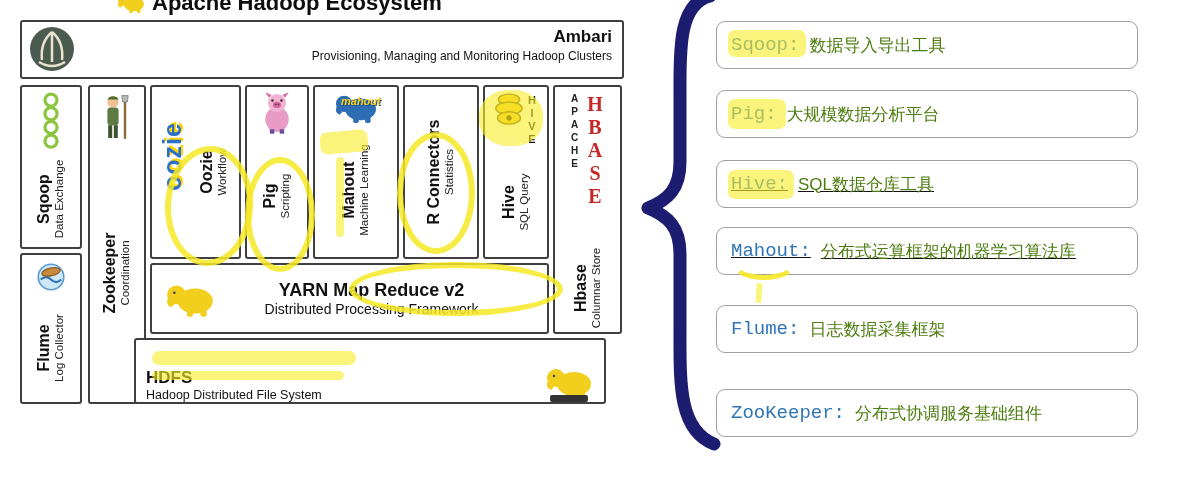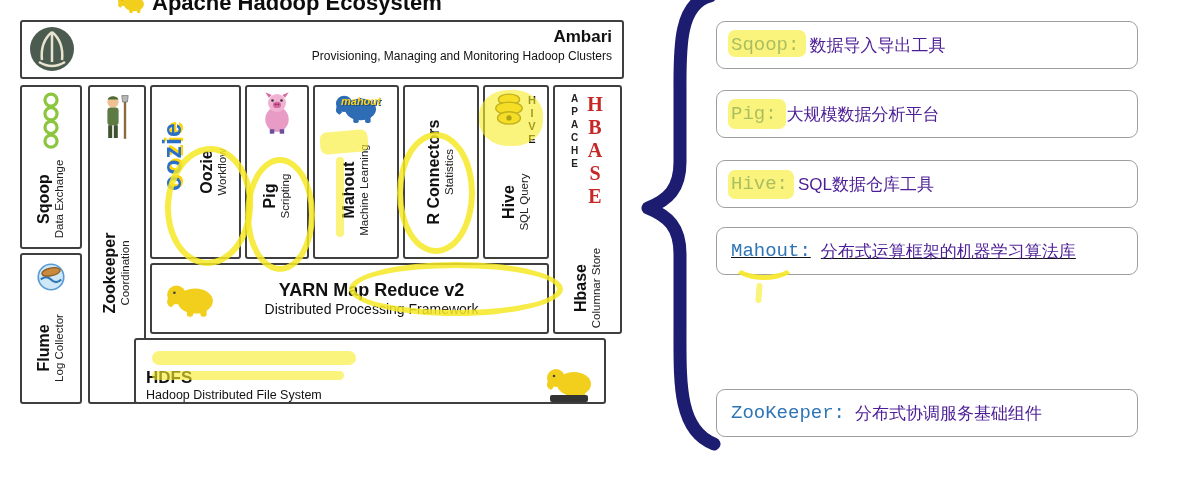--- a/index.html
+++ b/index.html
@@ -69,22 +69,22 @@
   .hdfs-icon{margin-left:auto;margin-right:10px;display:flex;flex-direction:column;align-items:center;}
   .hdfs-ribbon{width:38px;height:7px;background:#333;border-radius:2px;margin-top:-4px;}
 
   
   .brace{position:absolute;left:628px;top:-6px;}
 
   
   .rrow{position:absolute;left:716px;width:422px;height:48px;border:1.5px solid #9f9f9f;border-radius:9px;
         background:#fff;display:flex;align-items:center;padding-left:14px;box-sizing:border-box;}
   .rterm{font-family:"Liberation Mono","DejaVu Sans Mono",monospace;font-size:19px;color:#2e75b6;}
-  .rdesc{font-size:17px;color:#4c1d95;margin-left:10px;}
-  .rrow-sqoop{top:21px;} .rrow-pig{top:90px;} .rrow-hive{top:160px;}
+  .rdesc{font-size:17px;color:#4d7c0f;margin-left:10px;}
+  .rrow-sqoop{top:21px;} .rrow-pig{top:90px;} .rrow-hive{top:160px;text-decoration:underline;}
   .rrow-mahout{top:227px;text-decoration:underline;} .rrow-flume{top:305px;} .rrow-zookeeper{top:389px;}
 
   
   .hl{position:absolute;z-index:6;pointer-events:none;}
   .hl-ring{border:6px solid rgba(246,232,38,0.85);border-radius:50%;}
   .hl-fill{background:rgba(247,235,44,0.62);border-radius:7px;}
   .hl-oozie{left:165px;top:146px;width:76px;height:108px;transform:rotate(3deg);}
   .hl-pig{left:245px;top:157px;width:58px;height:103px;}
   .hl-mahout-blob{left:320px;top:131px;width:48px;height:22px;transform:rotate(-5deg);}
   .hl-mahout-line{left:336px;top:157px;width:8px;height:80px;border-radius:4px;}
@@ -325,20 +325,24 @@
     <span class="rdesc">大规模数据分析平台</span>
   </div>
   <div class="rrow rrow-hive">
     <span class="rterm">Hive:</span>
     <span class="rdesc">SQL数据仓库工具</span>
   </div>
   <div class="rrow rrow-mahout">
     <span class="rterm">Mahout:</span>
     <span class="rdesc">分布式运算框架的机器学习算法库</span>
   </div>
+  <div class="rrow rrow-flume">
+    <span class="rterm">Flume:</span>
+    <span class="rdesc">日志数据采集框架</span>
+  </div>
   <div class="rrow rrow-zookeeper">
     <span class="rterm">ZooKeeper:</span>
     <span class="rdesc">分布式协调服务基础组件</span>
   </div>
 
   <div class="hl hl-ring hl-oozie"></div>
   <div class="hl hl-ring hl-pig"></div>
   <div class="hl hl-fill hl-mahout-blob"></div>
   <div class="hl hl-fill hl-mahout-line"></div>
   <div class="hl hl-ring hl-rconn"></div>

